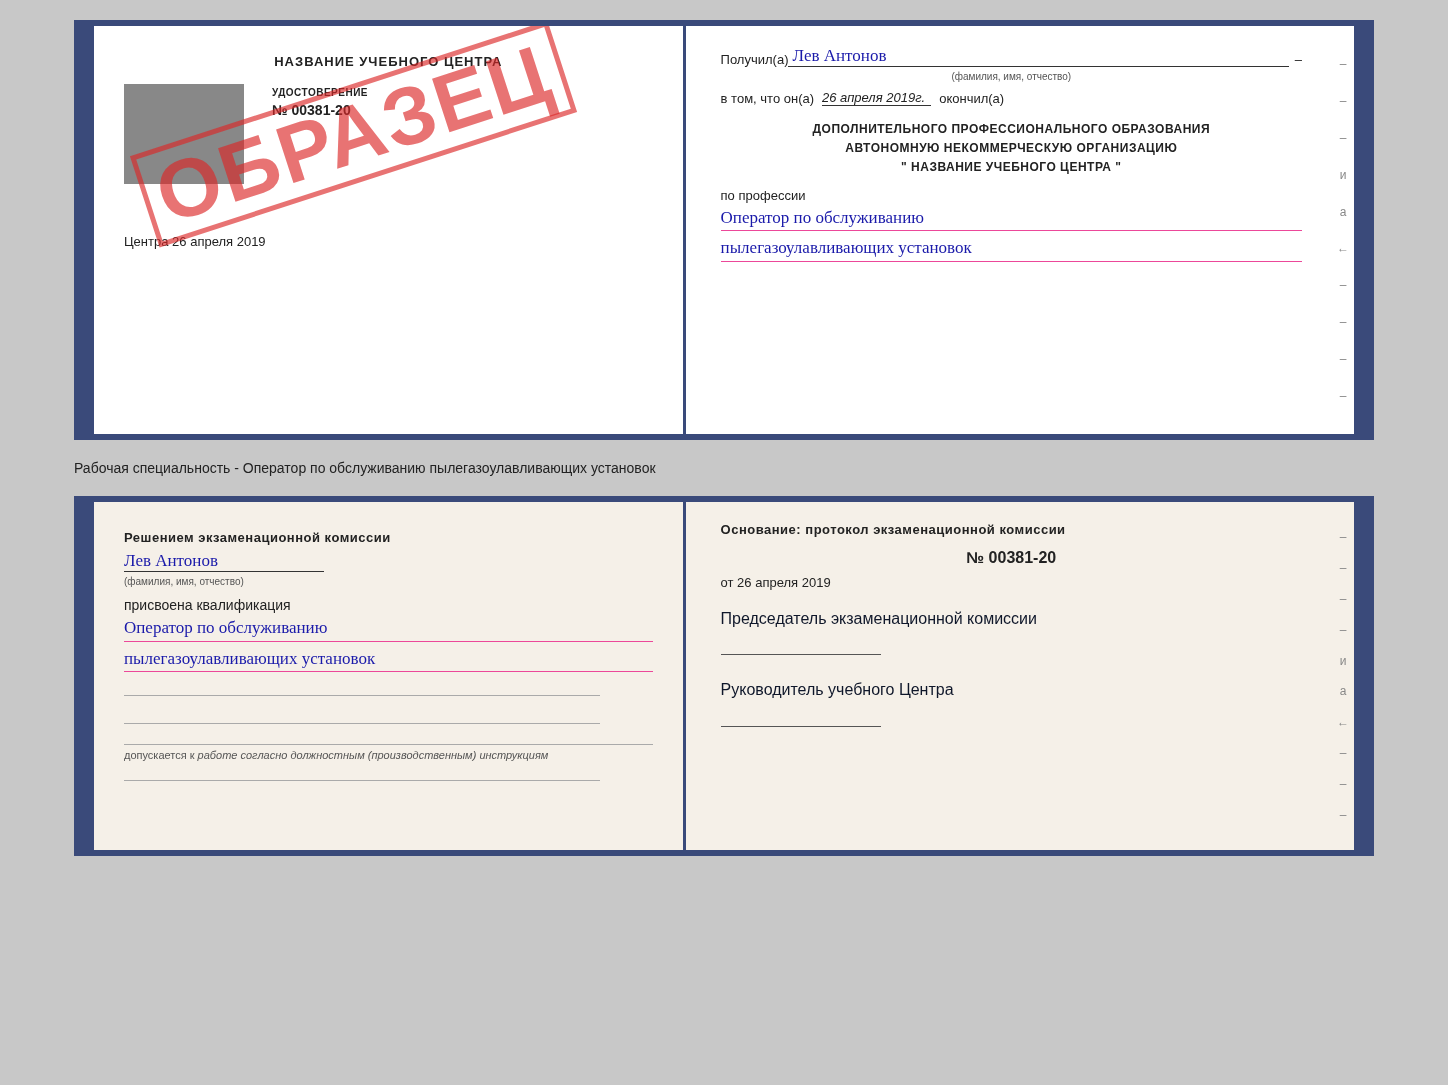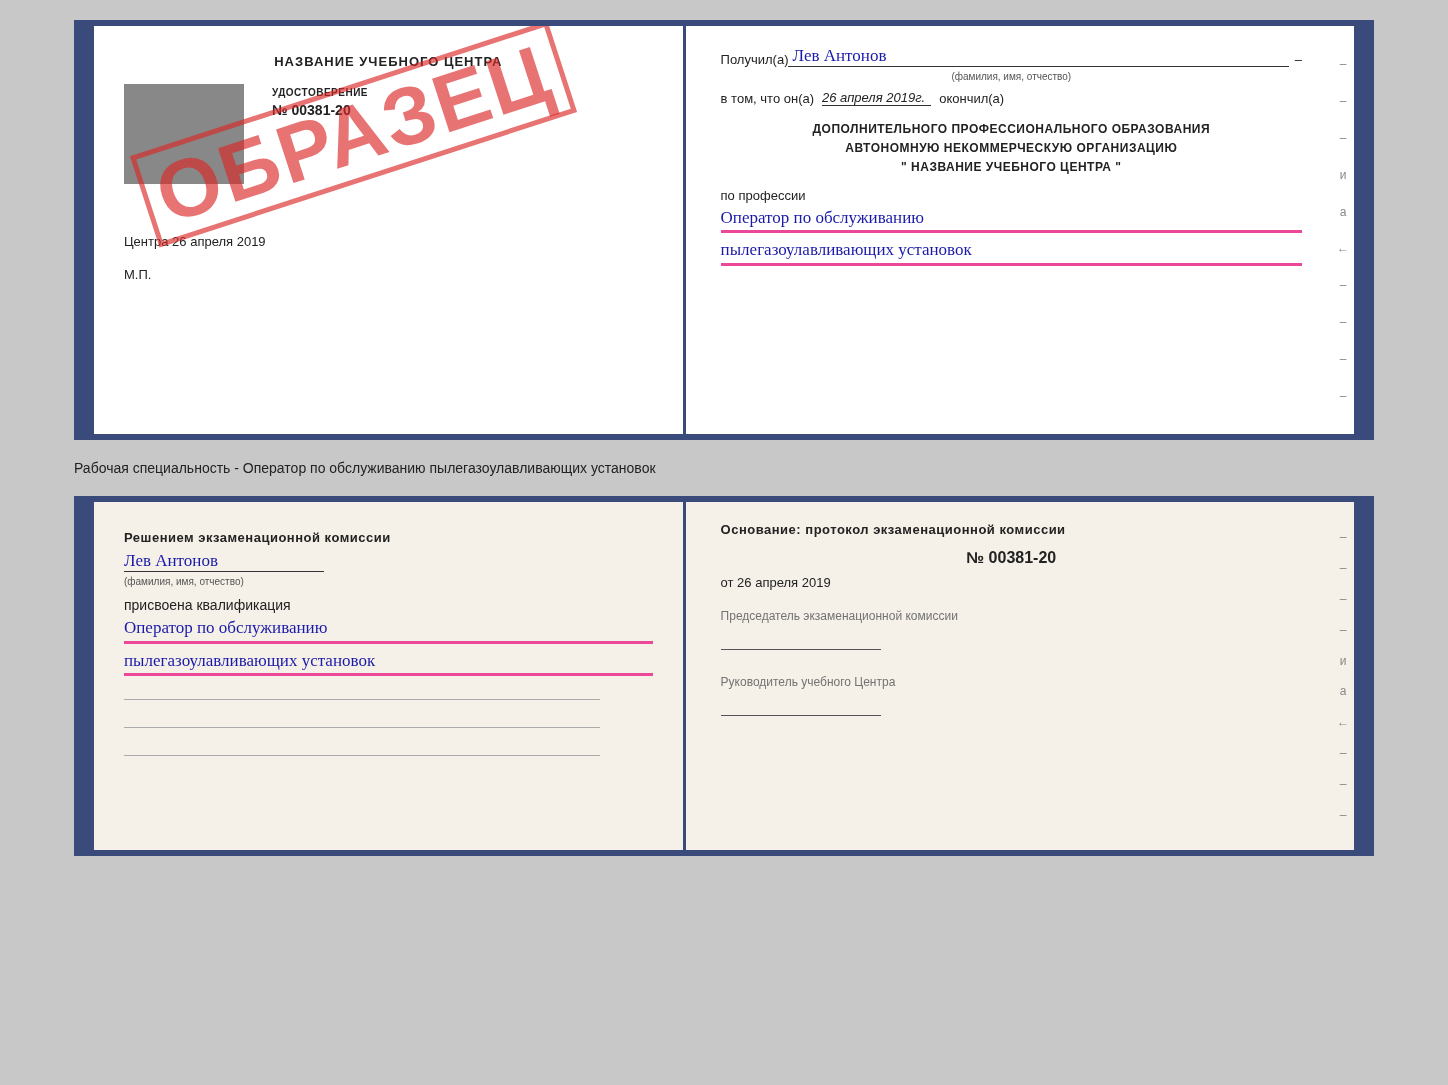--- a/index.html
+++ b/index.html
@@ -193,21 +193,21 @@
       font-size: 13px;
       color: #222;
       margin-top: 10px;
       margin-bottom: 2px;
     }
 
     .profession-value {
       font-size: 17px;
       color: #1a1aaa;
       font-family: 'Segoe Script', cursive, serif;
-      border-bottom: 3px solid #ec4899;
+      border-bottom: 1px solid #ec4899;
       display: block;
       margin-bottom: 4px;
       line-height: 1.5;
     }
 
     
     .side-dashes {
       display: flex;
       flex-direction: column;
       justify-content: space-around;
@@ -304,22 +304,22 @@
       margin-bottom: 8px;
     }
 
     .protocol-date {
       font-size: 13px;
       color: #222;
       margin-bottom: 18px;
     }
 
     .signature-label {
-      font-size: 12px;
-      color: #737373;
+      font-size: 16px;
+      color: #0f172a;
       margin-top: 14px;
       margin-bottom: 24px;
       line-height: 1.4;
     }
 
     .signature-line {
       border-top: 1px solid #555;
       width: 160px;
       margin: 4px 0;
     }
@@ -348,21 +348,20 @@
           <div class="cert-doc-title">УДОСТОВЕРЕНИЕ</div>
           <div class="cert-doc-number">№ 00381-20</div>
         </div>
       </div>
 
       <div class="cert-issued-line">
         <span>Центра</span>
         <span>26 апреля 2019</span>
       </div>
 
-      <div class="cert-mp">М.П.</div>
 
       <div class="obrazec-stamp">
         <span>ОБРАЗЕЦ</span>
       </div>
     </div>
 
     <div class="cert-right">
 
       <div class="recipient-line">
         <span class="recipient-label">Получил(а)</span>
@@ -417,20 +416,24 @@
       </div>
       <div class="fio-label" style="text-align:left; margin-left:0;">(фамилия, имя, отчество)</div>
 
       <div class="qualification-label">присвоена квалификация</div>
       <span class="profession-value">Оператор по обслуживанию</span>
       <span class="profession-value">пылегазоулавливающих установок</span>
 
       <div class="blank-line"></div>
       <div class="blank-line"></div>
 
+      <div class="allowed-line">
+        <span>допускается к</span>
+        <span class="allowed-italic">работе согласно должностным (производственным) инструкциям</span>
+      </div>
       <div class="blank-line"></div>
     </div>
 
     <div class="bottom-right">
       <div class="basis-title">Основание: протокол экзаменационной комиссии</div>
 
       <div class="protocol-number">№ 00381-20</div>
 
       <div class="protocol-date">
         <span>от</span>

